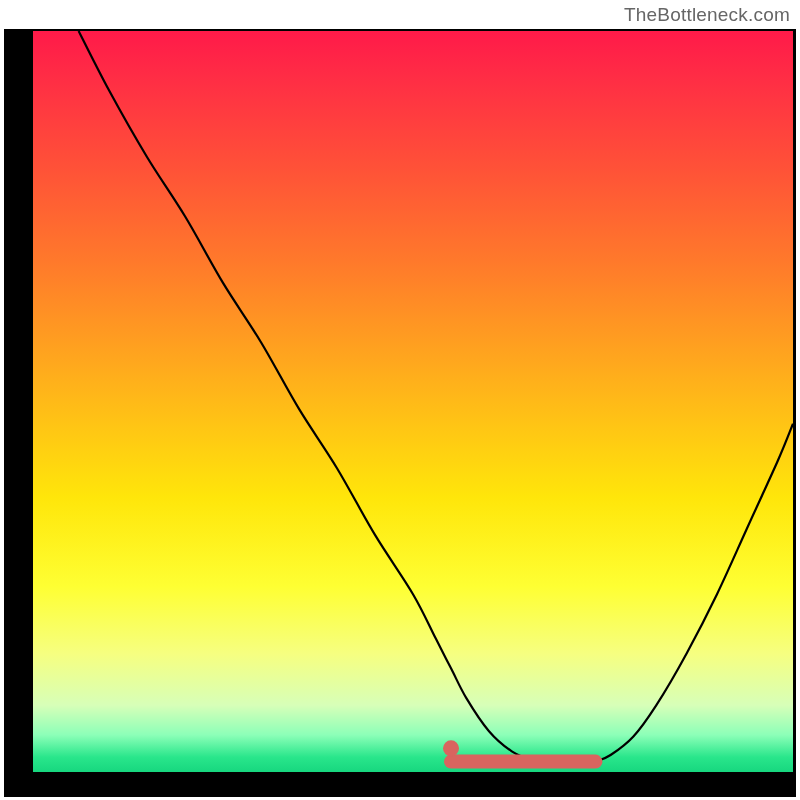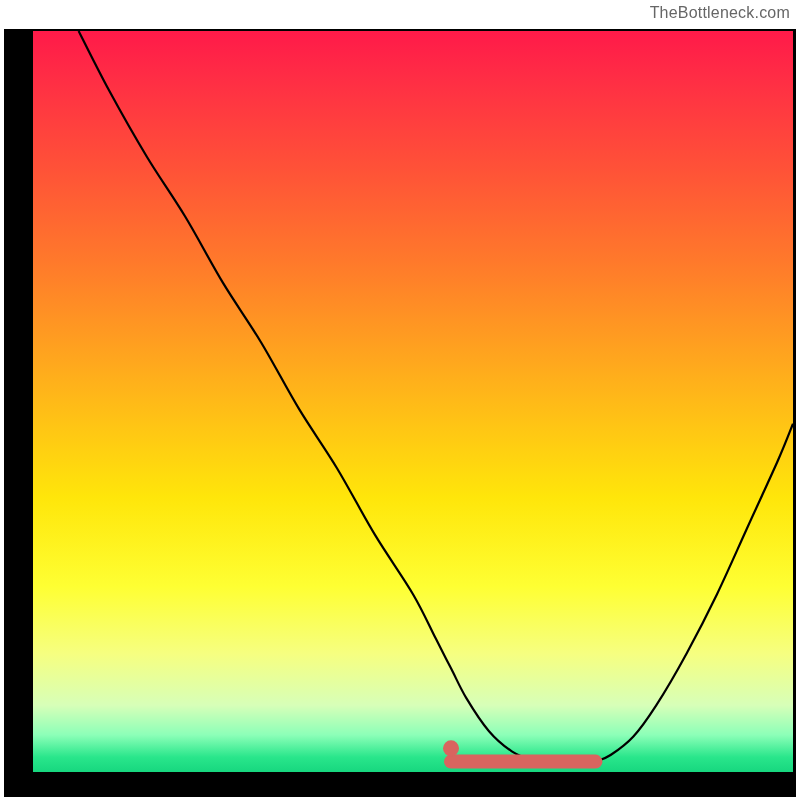--- a/index.html
+++ b/index.html
@@ -14,21 +14,21 @@
   .frame {
     position: relative;
     width: 800px;
     height: 800px;
     background: #fff;
   }
   .watermark {
     position: absolute;
     top: 4px;
     right: 10px;
-    font-size: 16px;
+    font-size: 19px;
     color: #666666;
     z-index: 10;
     letter-spacing: 0.2px;
   }
   .outer {
     position: absolute;
     left: 4px;
     top: 29px;
     width: 792px;
     height: 768px;

